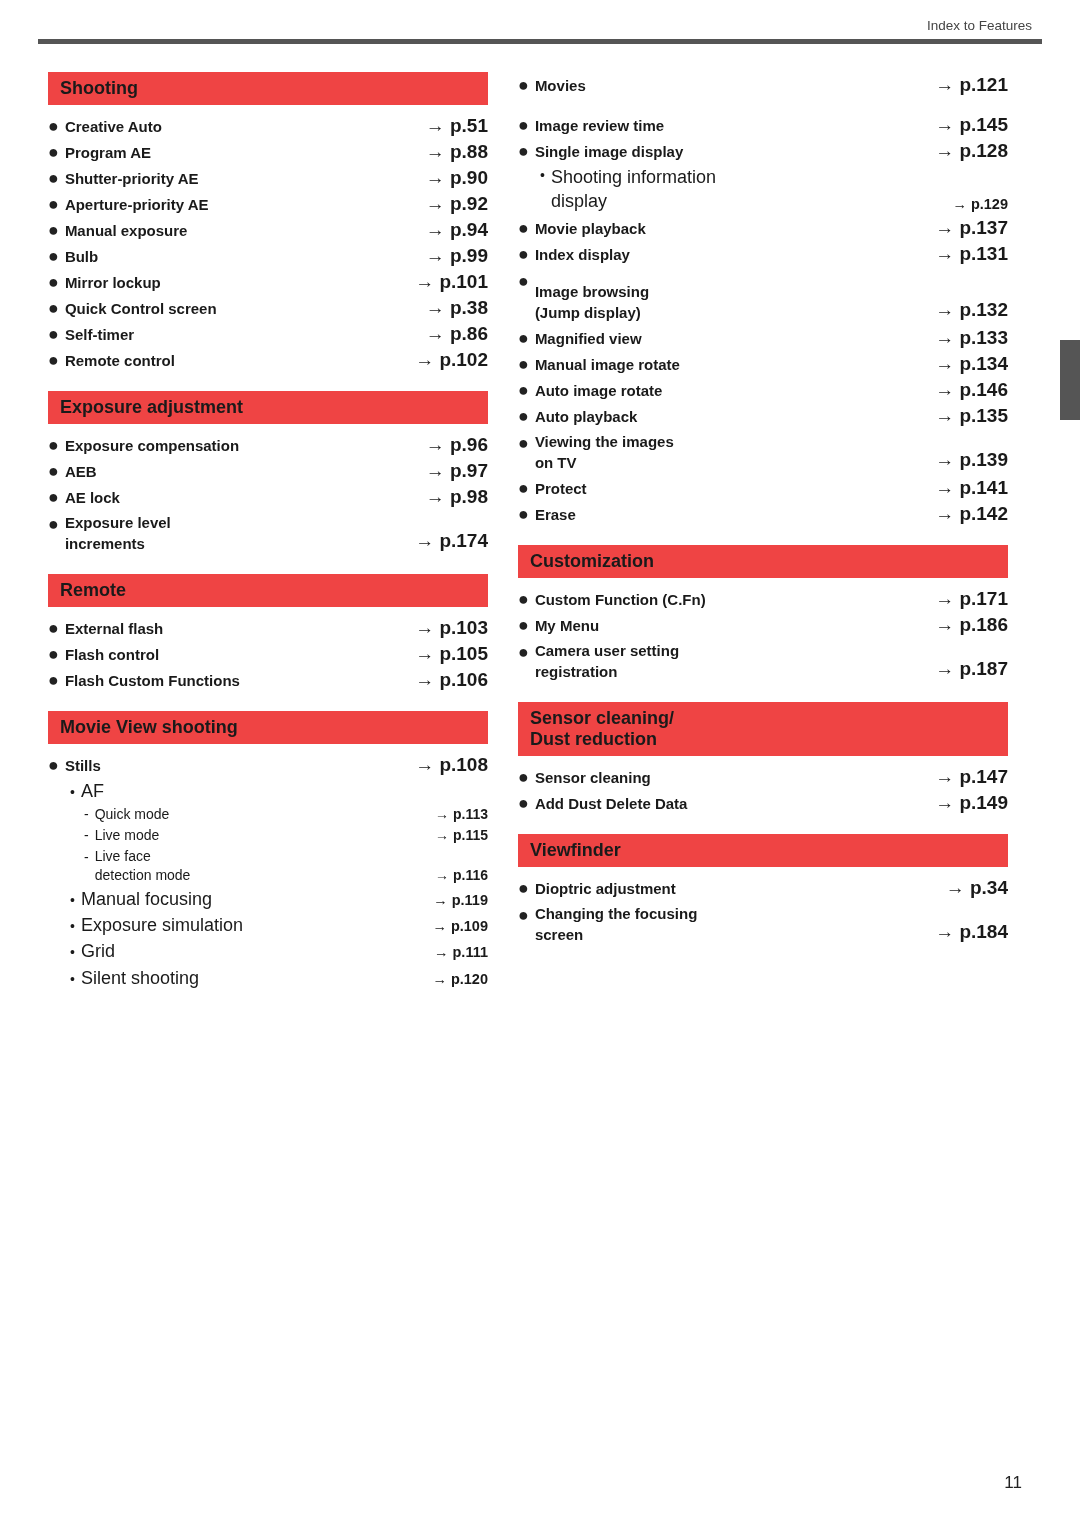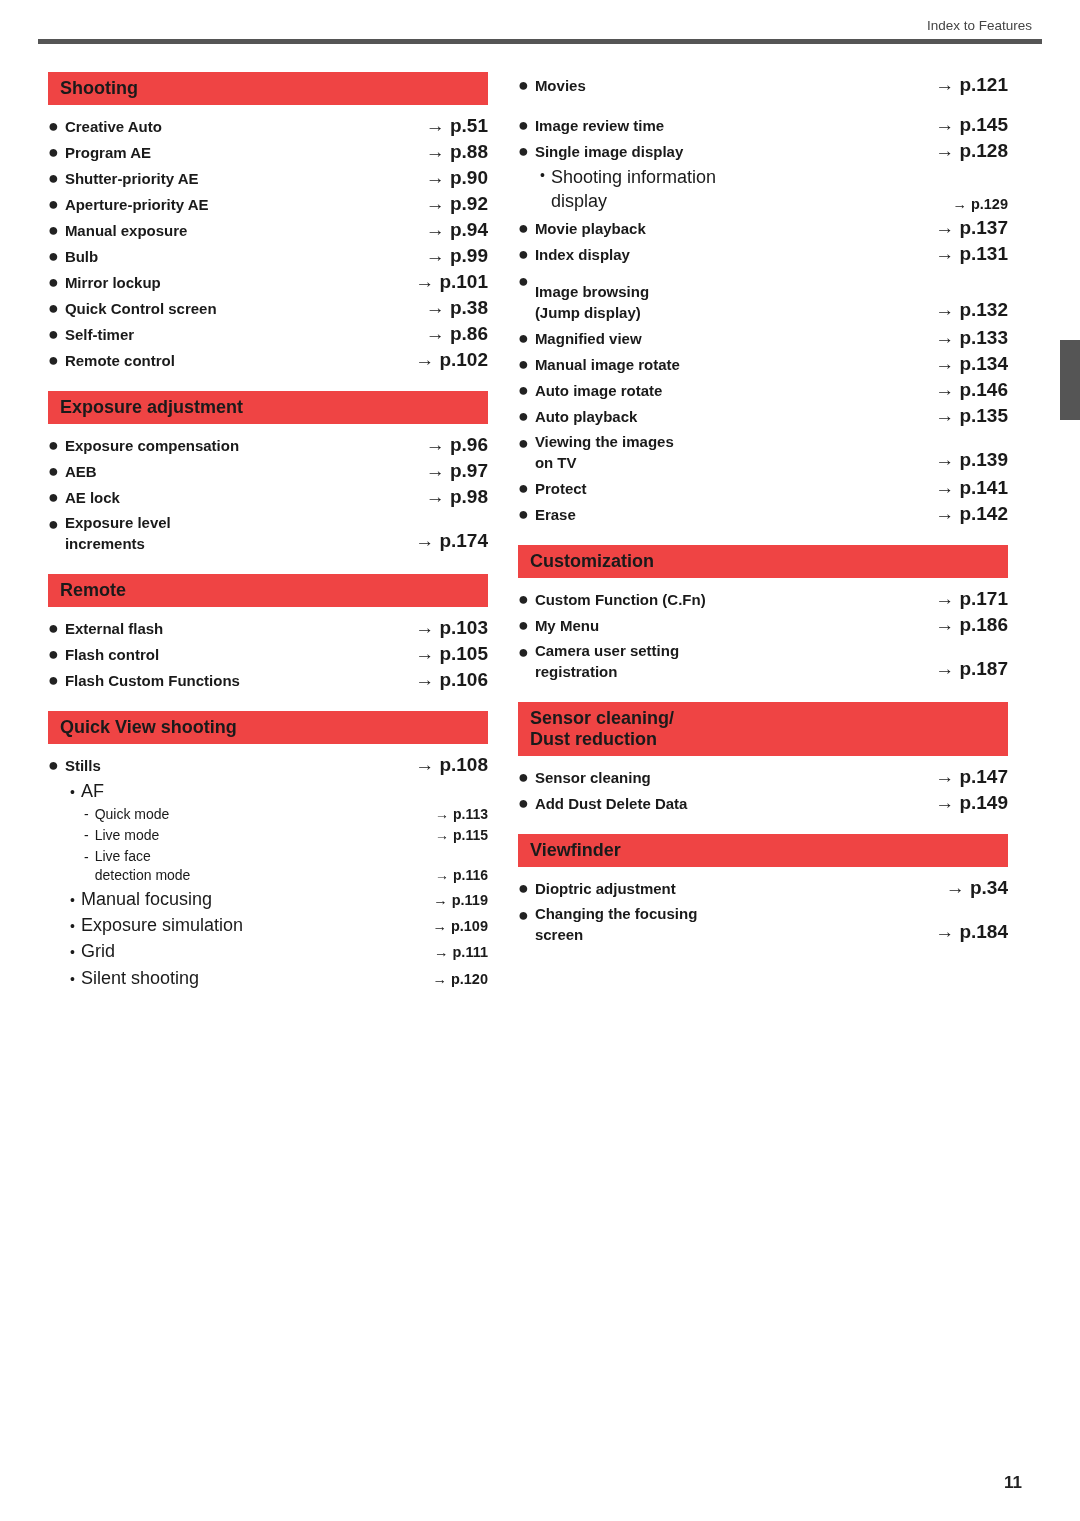--- a/index.html
+++ b/index.html
@@ -53,21 +53,21 @@
       height: 80px;
       background: #555;
     }
 
     
     .page-number {
       position: absolute;
       bottom: 28px;
       right: 58px;
       font-size: 17px;
-      font-weight: bold;
+      font-weight: normal;
       color: #222;
     }
 
     
     .section-header {
       background: #ef4444;
       padding: 6px 12px;
       font-size: 18px;
       font-weight: bold;
       margin-bottom: 8px;
@@ -291,21 +291,21 @@
         <span class="item-page">→ p.105</span>
       </div>
       <div class="item-row">
         <span class="item-bullet item-bullet-filled">●</span>
         <span class="item-label">Flash Custom Functions</span>
         <span class="item-page">→ p.106</span>
       </div>
     </div>
 
     <div class="section-block">
-      <div class="section-header">Quick View shooting</div>
+      <div class="section-header">Movie View shooting</div>
 
       <div class="item-row">
         <span class="item-bullet item-bullet-filled">●</span>
         <span class="item-label">Stills</span>
         <span class="item-page">→ p.108</span>
       </div>
 
       <div class="sub-item-row">
         <span class="sub-bullet">•</span>
         <span class="sub-label">AF</span>

